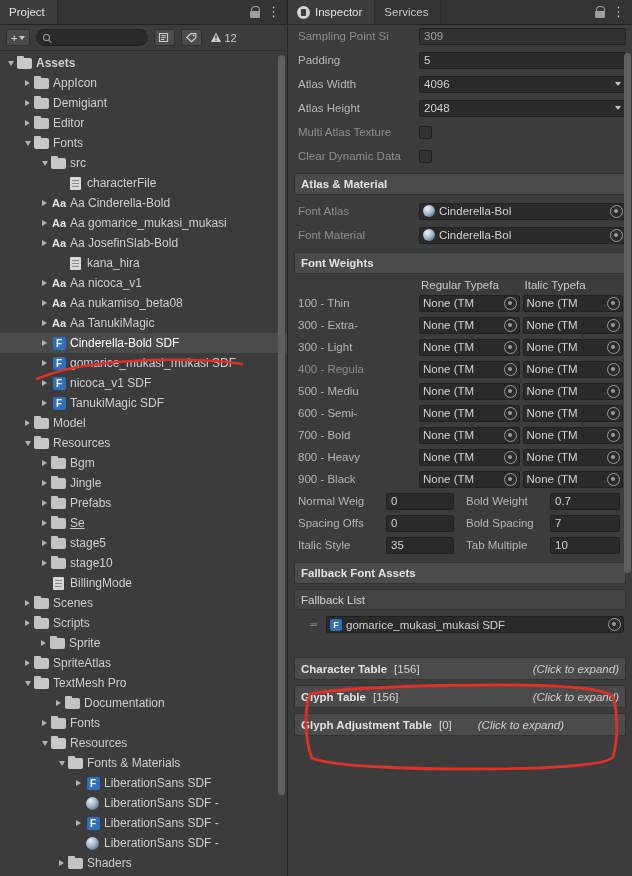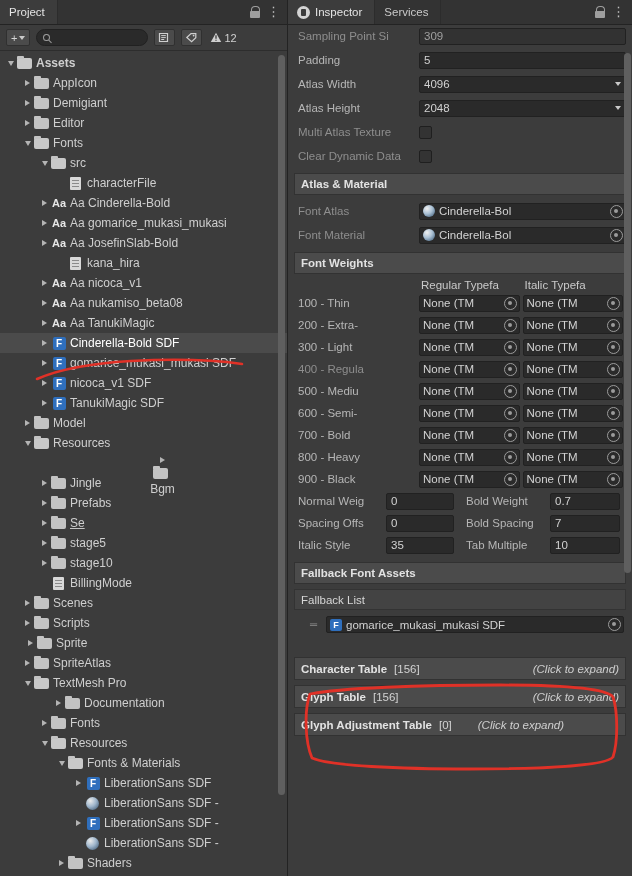--- a/index.html
+++ b/index.html
@@ -398,21 +398,21 @@
           <span class="ic folder"></span>
           <span class="lbl">Model</span>
         </div>
         <div class="row" style="padding-left: 21px;">
           <span class="arrow d">
             <i></i>
           </span>
           <span class="ic folder open"></span>
           <span class="lbl">Resources</span>
         </div>
-        <div class="row" style="padding-left: 38px; flex-direction: column;">
+        <div class="row" style="padding-left: 38px;">
           <span class="arrow r">
             <i></i>
           </span>
           <span class="ic folder"></span>
           <span class="lbl">Bgm</span>
         </div>
         <div class="row" style="padding-left: 38px;">
           <span class="arrow r">
             <i></i>
           </span>
@@ -459,21 +459,21 @@
           <span class="ic folder"></span>
           <span class="lbl">Scenes</span>
         </div>
         <div class="row" style="padding-left: 21px;">
           <span class="arrow r">
             <i></i>
           </span>
           <span class="ic folder"></span>
           <span class="lbl">Scripts</span>
         </div>
-        <div class="row" style="padding-left: 24px;">
+        <div class="row" style="padding-left: 37px;">
           <span class="arrow r">
             <i></i>
           </span>
           <span class="ic folder"></span>
           <span class="lbl">Sprite</span>
         </div>
         <div class="row" style="padding-left: 21px;">
           <span class="arrow r">
             <i></i>
           </span>
@@ -643,21 +643,21 @@
               </div>
             </div>
             <div class="wt-cell">
               <div class="objfield">
                 <span class="txt">None (TM</span>
                 <span class="pick"></span>
               </div>
             </div>
           </div>
           <div class="wt-row">
-            <div class="nm">200 - Extra-</div>
+            <div class="nm">300 - Extra-</div>
             <div class="wt-cell">
               <div class="objfield">
                 <span class="txt">None (TM</span>
                 <span class="pick"></span>
               </div>
             </div>
             <div class="wt-cell">
               <div class="objfield">
                 <span class="txt">None (TM</span>
                 <span class="pick"></span>

